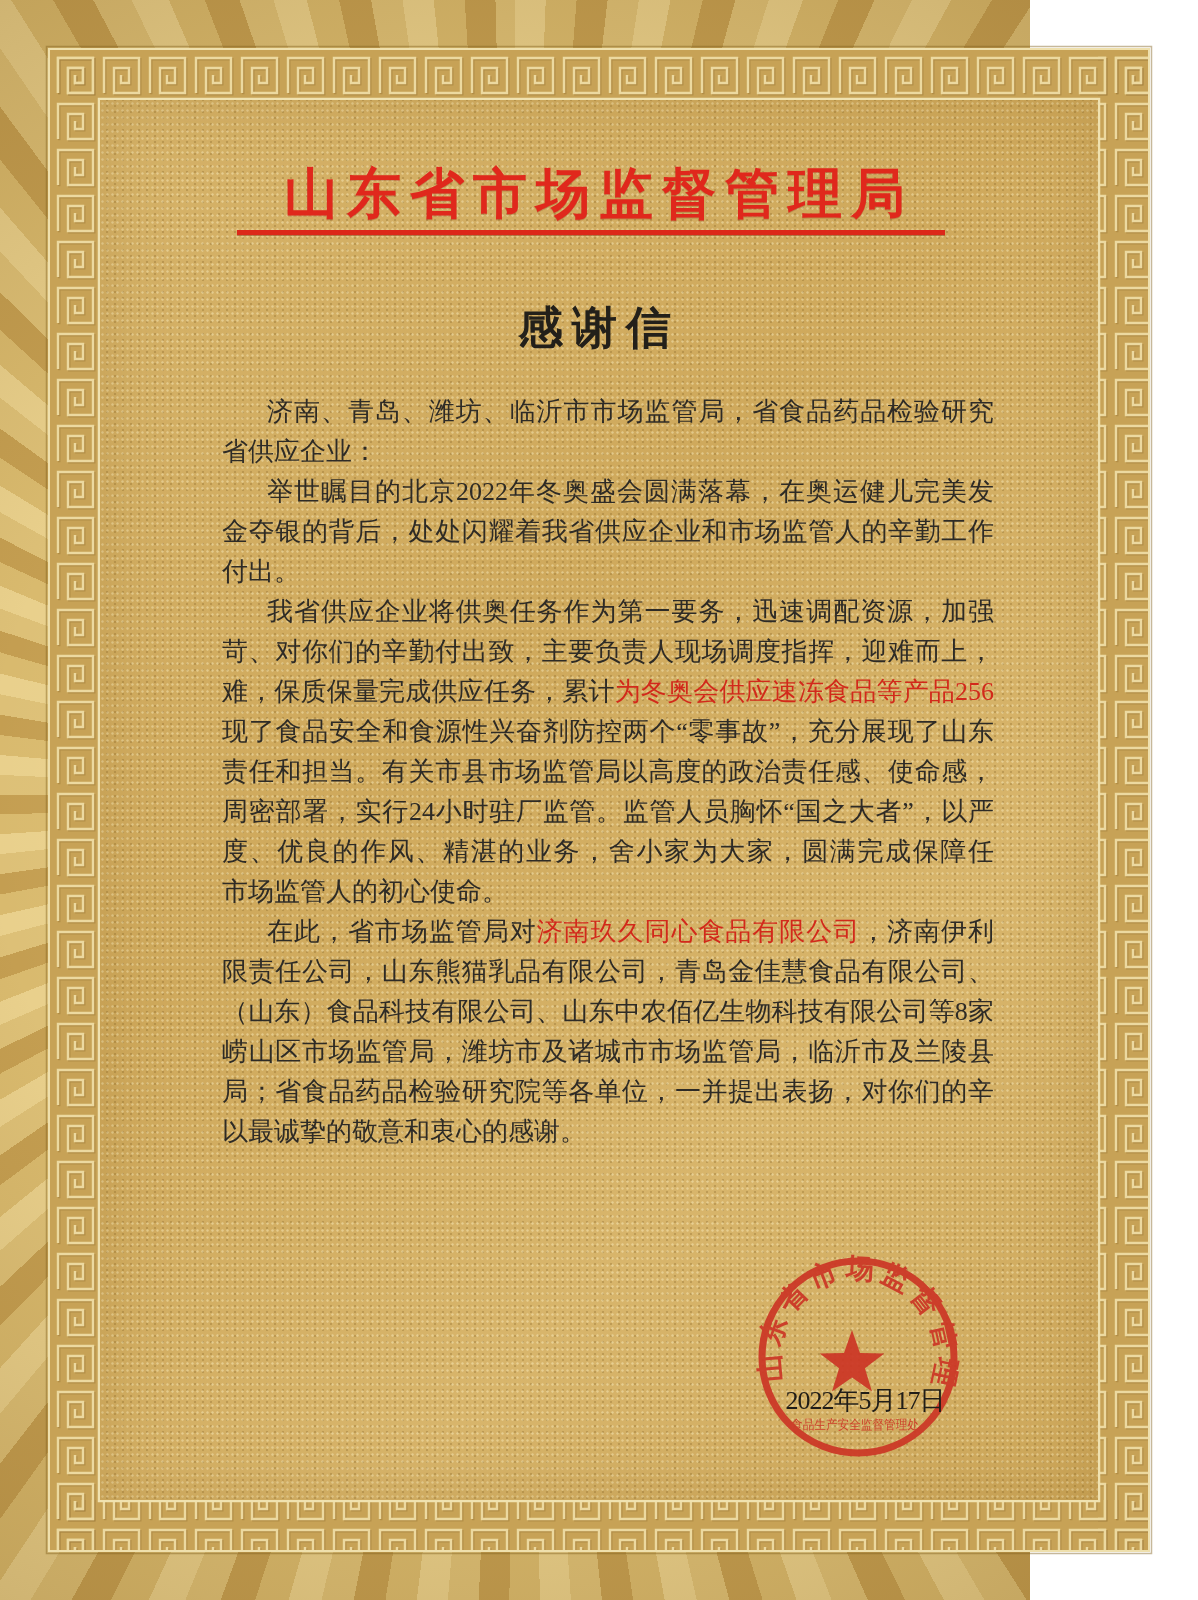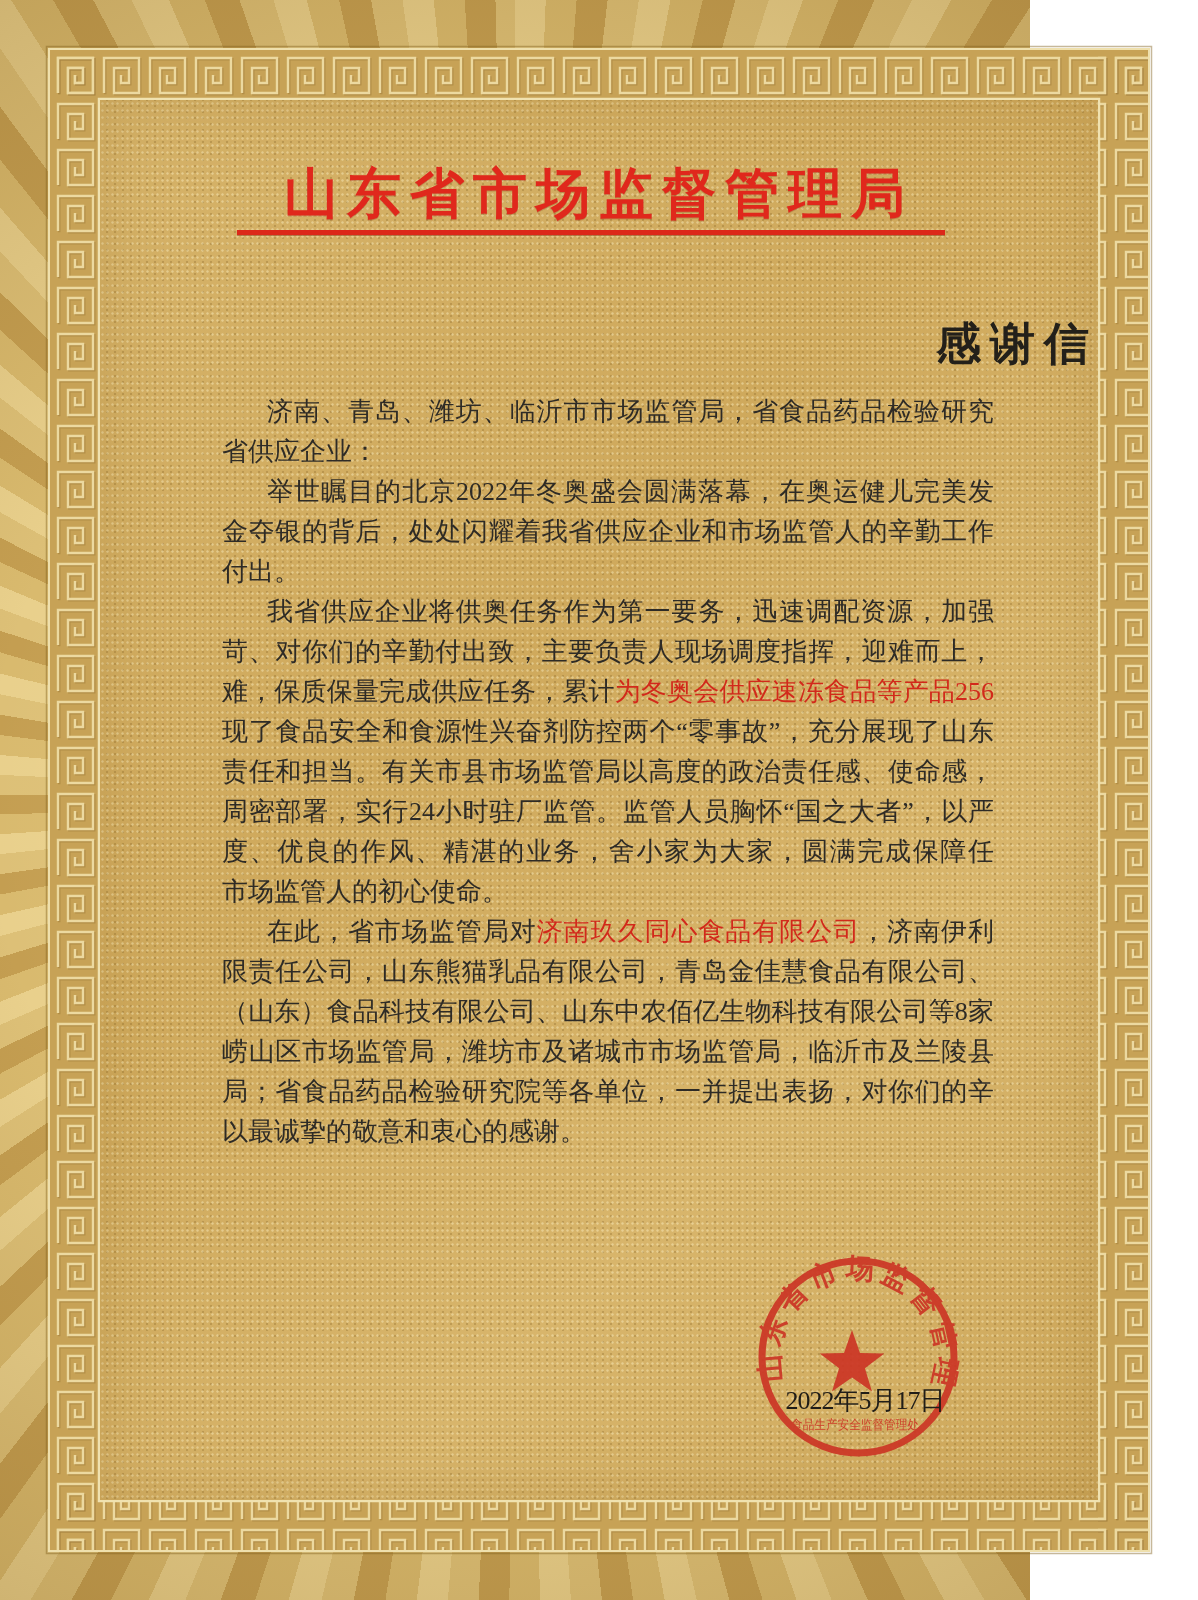--- a/index.html
+++ b/index.html
@@ -27,21 +27,21 @@
     box-shadow: inset 0 0 70px rgba(150,110,40,0.28);
   }
 
   .org-title{
     position:absolute;top:58px;left:0;width:100%;text-align:center;
     font-size:54px;font-weight:bold;color:#e0281c;letter-spacing:9px;
     text-shadow:0 1px 0 rgba(120,30,10,0.25);white-space:nowrap;
   }
   .red-rule{position:absolute;top:130px;left:137px;width:708px;height:5px;background:#dc2819;box-shadow:0 1px 0 rgba(120,30,10,0.4);}
   .heading{
-    position:absolute;top:214px;left:0;width:100%;text-align:right;
+    position:absolute;top:198px;left:0;width:100%;text-align:center;
     font-size:45px;font-weight:bold;color:#23201a;letter-spacing:9px;white-space:nowrap;
   }
 
   .body-text{
     position:absolute;left:122px;top:292px;width:772px;
     font-size:26px;color:#2e2b26;
   }
   .line{
     height:40px;line-height:40px;overflow:hidden;
     text-align:justify;text-align-last:justify;text-justify:inter-character;

